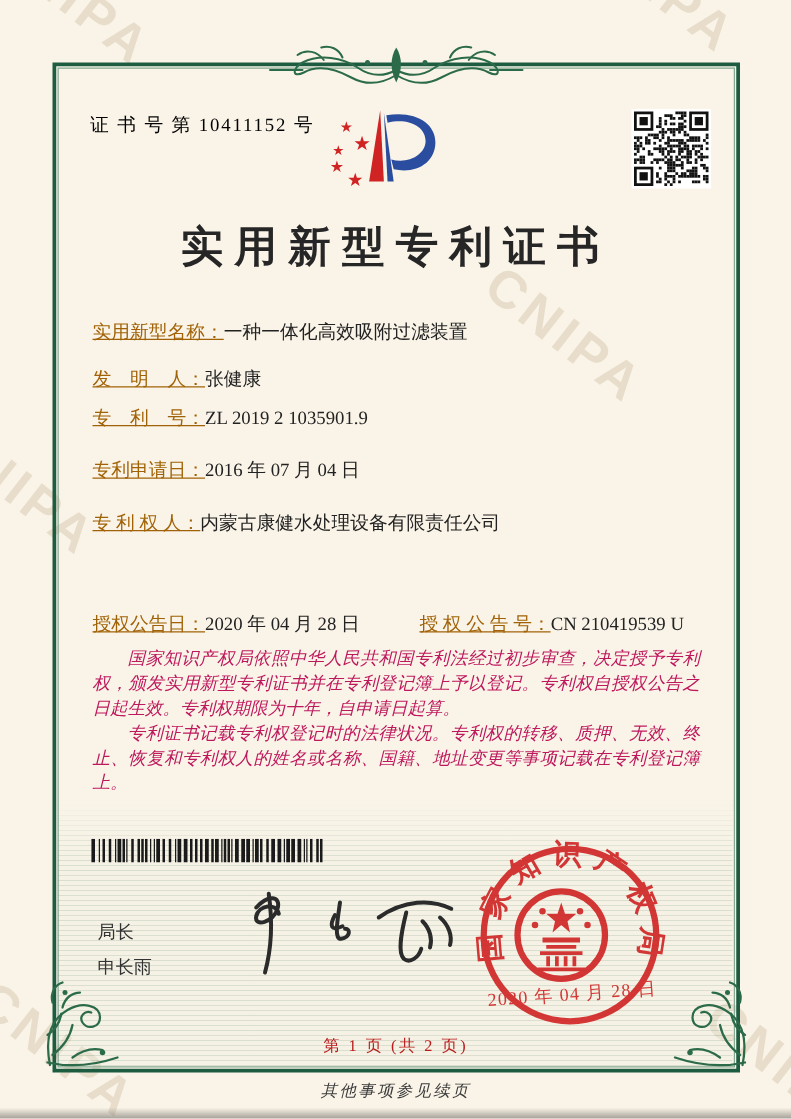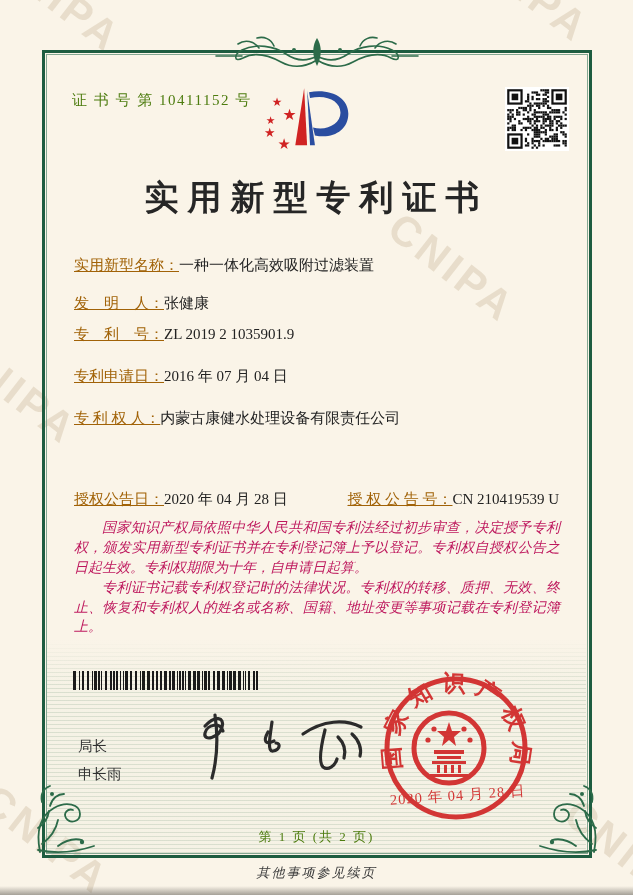--- a/index.html
+++ b/index.html
@@ -36,50 +36,50 @@
     position:absolute;left:46px;top:640px;width:540px;height:214px;
     background:
       linear-gradient(180deg,#faf4e8 0%,rgba(250,244,232,0) 22%),
       repeating-linear-gradient(180deg,rgba(88,138,106,.20) 0 1px,rgba(236,238,224,.35) 1px 4px);
   }
   .ornament{position:absolute;left:50%;top:26px;transform:translateX(-50%);}
   .corner{position:absolute;}
   .corner.bl{left:30px;top:784px;}
   .corner.br{left:534px;top:784px;transform:scale(-1,1);}
   
-  .cert-no{position:absolute;left:72px;top:91px;font-size:15px;letter-spacing:1.5px;color:#4d7c0f;}
+  .cert-no{position:absolute;left:72px;top:91px;font-size:15px;letter-spacing:1.5px;color:#000000;}
   .logo{position:absolute;left:258px;top:84px;}
   .qr{position:absolute;left:505px;top:87px;}
   .title{
     position:absolute;left:0;top:175px;width:100%;
     text-align:center;font-size:34px;font-weight:700;letter-spacing:9px;color:#262626;
   }
   
   .frow{position:absolute;left:74px;font-size:15px;white-space:nowrap;}
   .frow .flabel{color:#a16207;text-decoration:underline;}
   .frow .fvalue{color:#222;}
   .frow.r1{top:256px}.frow.r2{top:294px}.frow.r3{top:325px}
   .frow.r4{top:367px}.frow.r5{top:409px}
   .frow.r6{top:449px;white-space:normal;width:478px;line-height:19px;}
   .frow.r6 .fvalue{display:inline;}
   .frow.r7{top:490px}
-  .pair2{margin-left:56px;}
+  .pair2{margin-left:44px;}
   
   .body-text{
     position:absolute;left:74px;top:518px;width:486px;
     font-style:italic;font-size:14px;line-height:1.42;color:#be185d;
     text-align:justify;
   }
   .body-text p{margin:0;text-indent:2em;}
   
   .barcode{position:absolute;left:73px;top:671px;}
   .signatory{position:absolute;left:78px;top:732px;font-size:14.5px;line-height:28px;color:#333;}
   .signature{position:absolute;left:175px;top:710px;}
   .seal{position:absolute;left:374px;top:666px;}
-  .page-num{position:absolute;left:0;top:828px;width:100%;text-align:center;font-size:13px;letter-spacing:2px;color:#4d7c0f;}
+  .page-num{position:absolute;left:0;top:828px;width:100%;text-align:center;font-size:13px;letter-spacing:2px;color:#b91c1c;}
   .continuation{position:absolute;left:0;top:864px;width:100%;text-align:center;font-size:13px;font-style:italic;color:#3b3b3b;letter-spacing:2px;}
   .page-shadow{
     position:absolute;left:0;bottom:0;width:100%;height:9px;
     background:linear-gradient(180deg,rgba(110,105,95,0) 0%,rgba(95,92,86,.55) 100%);
   }
 </style>
 </head>
 <body>
 
 <div class="page">

